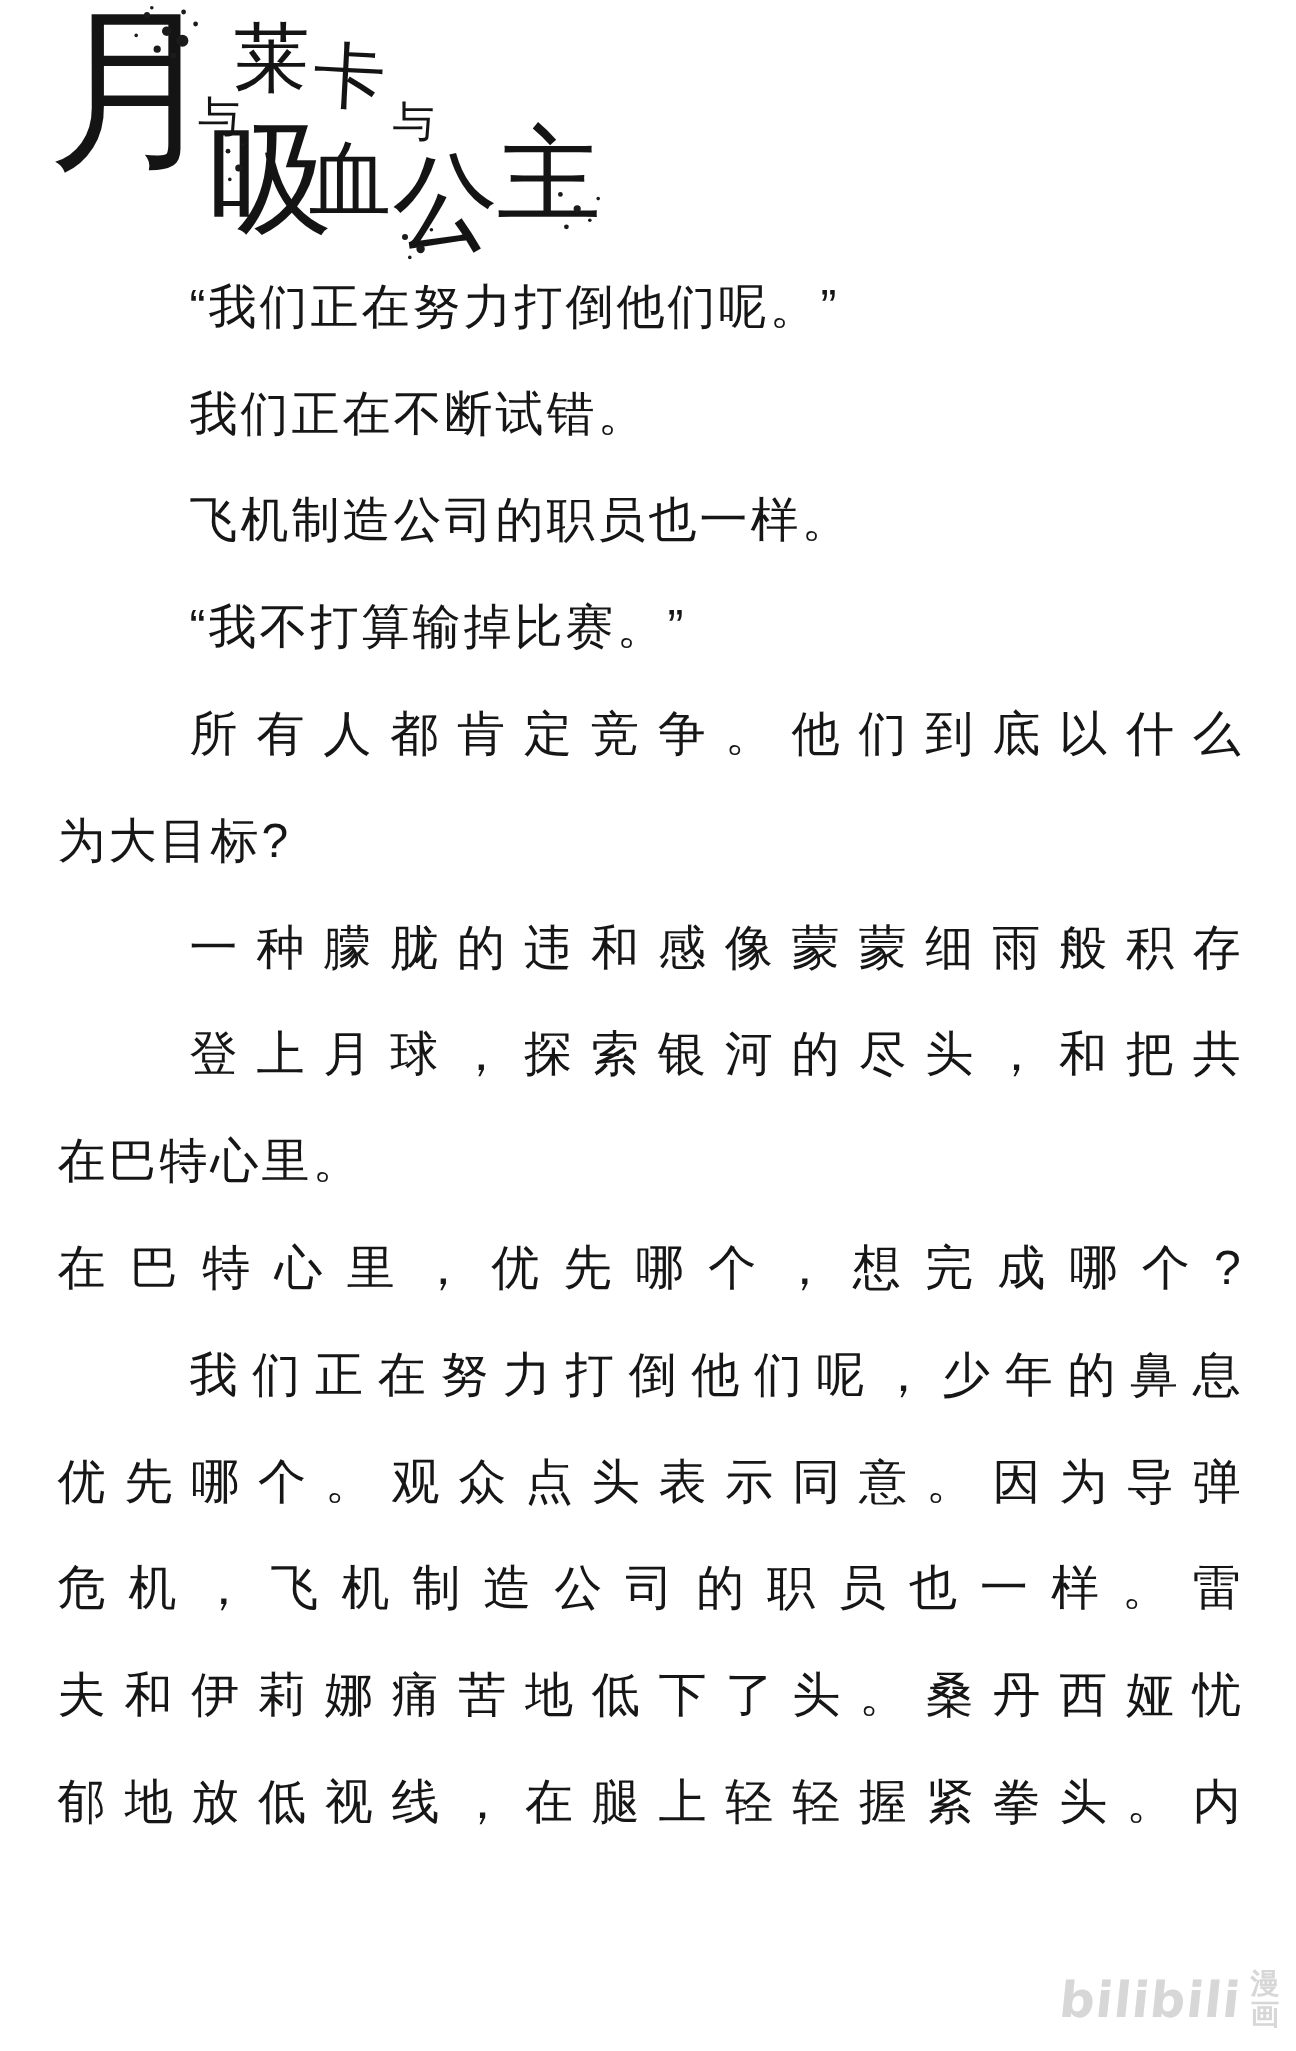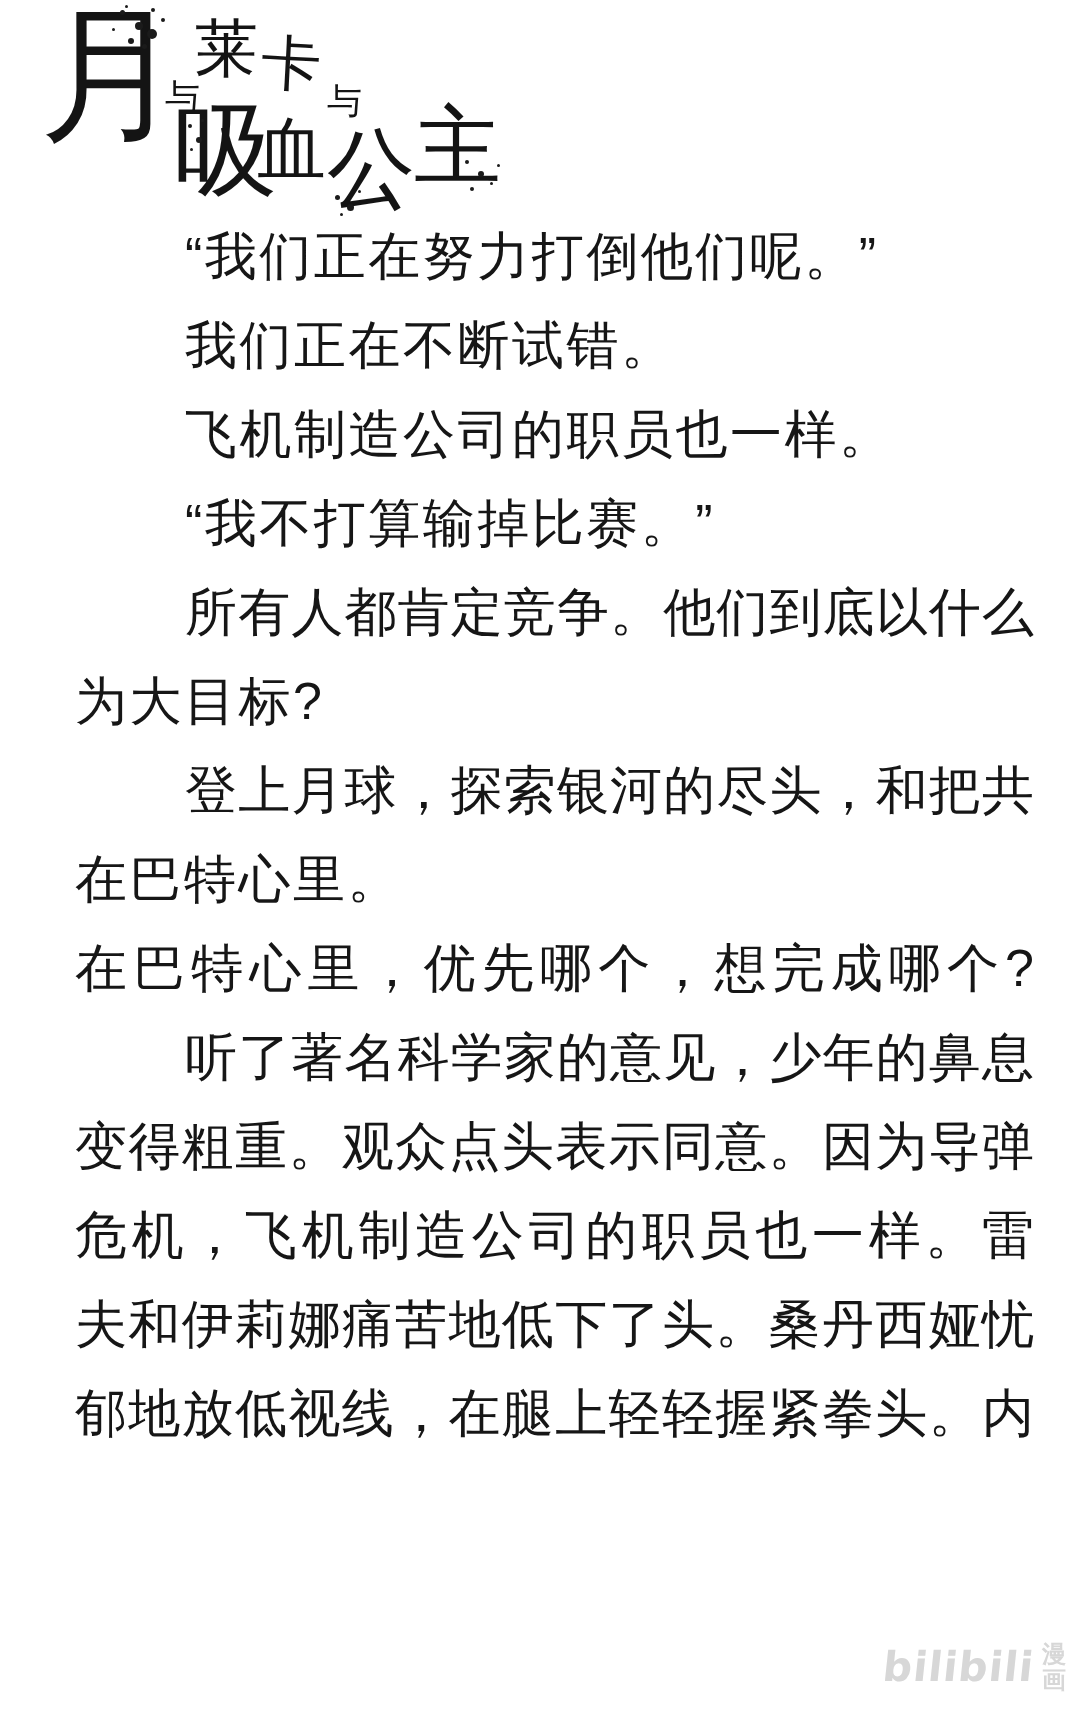--- a/index.html
+++ b/index.html
@@ -34,25 +34,24 @@
 
   
   .body-text{
     position:absolute;
     left:48px; right:46px; top:212px;
     color:#161616;
   }
   .line{
     height:89px;
     line-height:89px;
-    font-size:52px;
+    font-size:40px;
     letter-spacing:2.5px;
     white-space:nowrap;
     overflow:visible;
-    margin-left:27px;
   }
   .line.indent{padding-left:110px;}
   .line.stretch{
     white-space:normal;
     letter-spacing:0;
     text-align:justify;
     text-align-last:justify;
   }
 
   
@@ -119,25 +118,26 @@
     <i class="dot" style="left:340px;top:213px;width:3px;height:3px"></i>
   </header>
 
   <main class="body-text">
     <div class="line indent">“我们正在努力打倒他们呢。”</div>
     <div class="line indent">我们正在不断试错。</div>
     <div class="line indent">飞机制造公司的职员也一样。</div>
     <div class="line indent">“我不打算输掉比赛。”</div>
     <div class="line indent stretch">所有人都肯定竞争。他们到底以什么</div>
     <div class="line">为大目标?</div>
+    <div class="line indent stretch">一种朦胧的违和感像蒙蒙细雨般积存</div>
     <div class="line indent stretch">登上月球，探索银河的尽头，和把共</div>
     <div class="line">在巴特心里。</div>
     <div class="line stretch">在巴特心里，优先哪个，想完成哪个?</div>
-    <div class="line indent stretch">听了著名科学家的意见，少年的鼻息</div>
-    <div class="line stretch">变得粗重。观众点头表示同意。因为导弹</div>
+    <div class="line indent stretch">我们正在努力打倒他们呢，少年的鼻息</div>
+    <div class="line stretch">优先哪个。观众点头表示同意。因为导弹</div>
     <div class="line stretch">危机，飞机制造公司的职员也一样。雷</div>
     <div class="line stretch">夫和伊莉娜痛苦地低下了头。桑丹西娅忧</div>
     <div class="line stretch">郁地放低视线，在腿上轻轻握紧拳头。内</div>
   </main>
 
   <div class="watermark">
     <span class="wm-brand">bilibili</span>
     <span class="wm-vert">
       <span>漫</span>
       <span>画</span>

